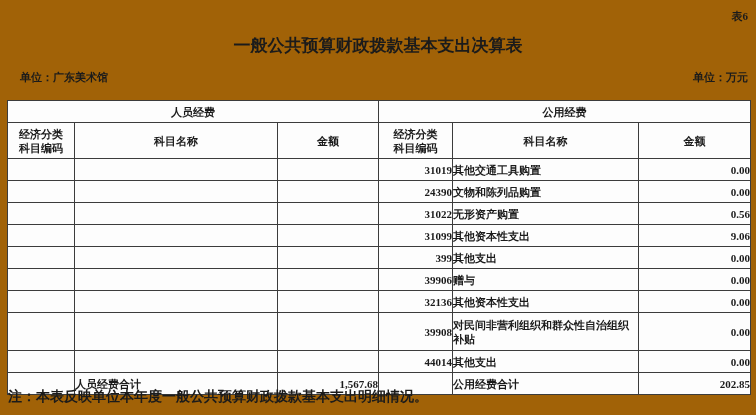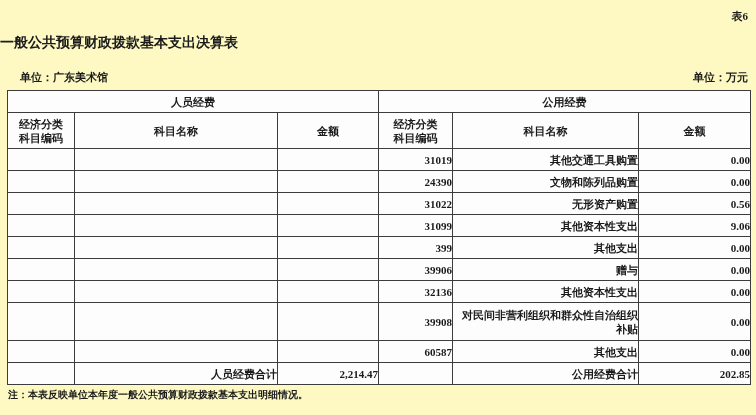--- a/index.html
+++ b/index.html
@@ -6,53 +6,54 @@
     margin: 0;
     padding: 0;
     background: #fcfcfc;
     font-family: "Liberation Serif", "DejaVu Serif", serif;
     color: #1b1b1b;
   }
   .page {
     position: relative;
     width: 756px;
     height: 415px;
-    background: #fef9c3;
+    background: #a16207;
     overflow: hidden;
   }
   .table-tag {
     position: absolute;
     top: 9px;
     right: 8px;
     font-size: 11px;
     font-weight: 700;
   }
   .title {
     position: absolute;
     top: 34px;
     left: 0;
     width: 100%;
     margin: 0;
-    font-size: 14px;
+    text-align: center;
+    font-size: 17px;
     font-weight: 700;
   }
   .unit-row {
     position: absolute;
     top: 70px;
     left: 8px;
     right: 8px;
     display: flex;
     justify-content: space-between;
     font-size: 11px;
     font-weight: 700;
     margin-left: 12px;
   }
   table.report {
     position: absolute;
-    top: 90px;
+    top: 100px;
     left: 7px;
     width: 743px;
     border-collapse: collapse;
     table-layout: fixed;
     background: #fdfdfd;
   }
   table.report td {
     border: 1px solid #3c3c3c;
     font-size: 11px;
     font-weight: 700;
@@ -66,28 +67,28 @@
     text-align: center;
   }
   tr.subhead-row td {
     height: 35px;
     text-align: center;
   }
   tr.data-row td { height: 21px; }
   tr.data-row-tall td { height: 37px; }
   tr.total-row td { height: 21px; }
   td.code { text-align: right; padding-left: 6px; }
-  td.name { text-align: right; padding-left: 7px; padding-right: 4px; }
+  td.name { text-align: left; padding-left: 7px; padding-right: 4px; }
   td.amt  { text-align: right; padding-right: 7px; }
   td.amt-l { text-align: right; padding-right: 14px; }
   .note {
     position: absolute;
     top: 388px;
     left: 8px;
-    font-size: 10px;
+    font-size: 14px;
     font-weight: 700;
   }
 </style>
 </head>
 <body>
 
 <div class="page">
 
   <div class="table-tag">表6</div>
 
@@ -198,29 +199,29 @@
       <td class="amt-l"></td>
       <td class="code">39908</td>
       <td class="name">对民间非营利组织和群众性自治组织补贴</td>
       <td class="amt">0.00</td>
     </tr>
 
     <tr class="data-row">
       <td class="code"></td>
       <td class="name"></td>
       <td class="amt-l"></td>
-      <td class="code">60587</td>
+      <td class="code">44014</td>
       <td class="name">其他支出</td>
       <td class="amt">0.00</td>
     </tr>
 
     <tr class="total-row">
       <td class="code"></td>
       <td class="name">人员经费合计</td>
-      <td class="amt-l">2,214.47</td>
+      <td class="amt-l">1,567.68</td>
       <td class="code"></td>
       <td class="name">公用经费合计</td>
       <td class="amt">202.85</td>
     </tr>
   </tbody>
     </table>
 
   <div class="note">注：本表反映单位本年度一般公共预算财政拨款基本支出明细情况。</div>
 
 </div>

